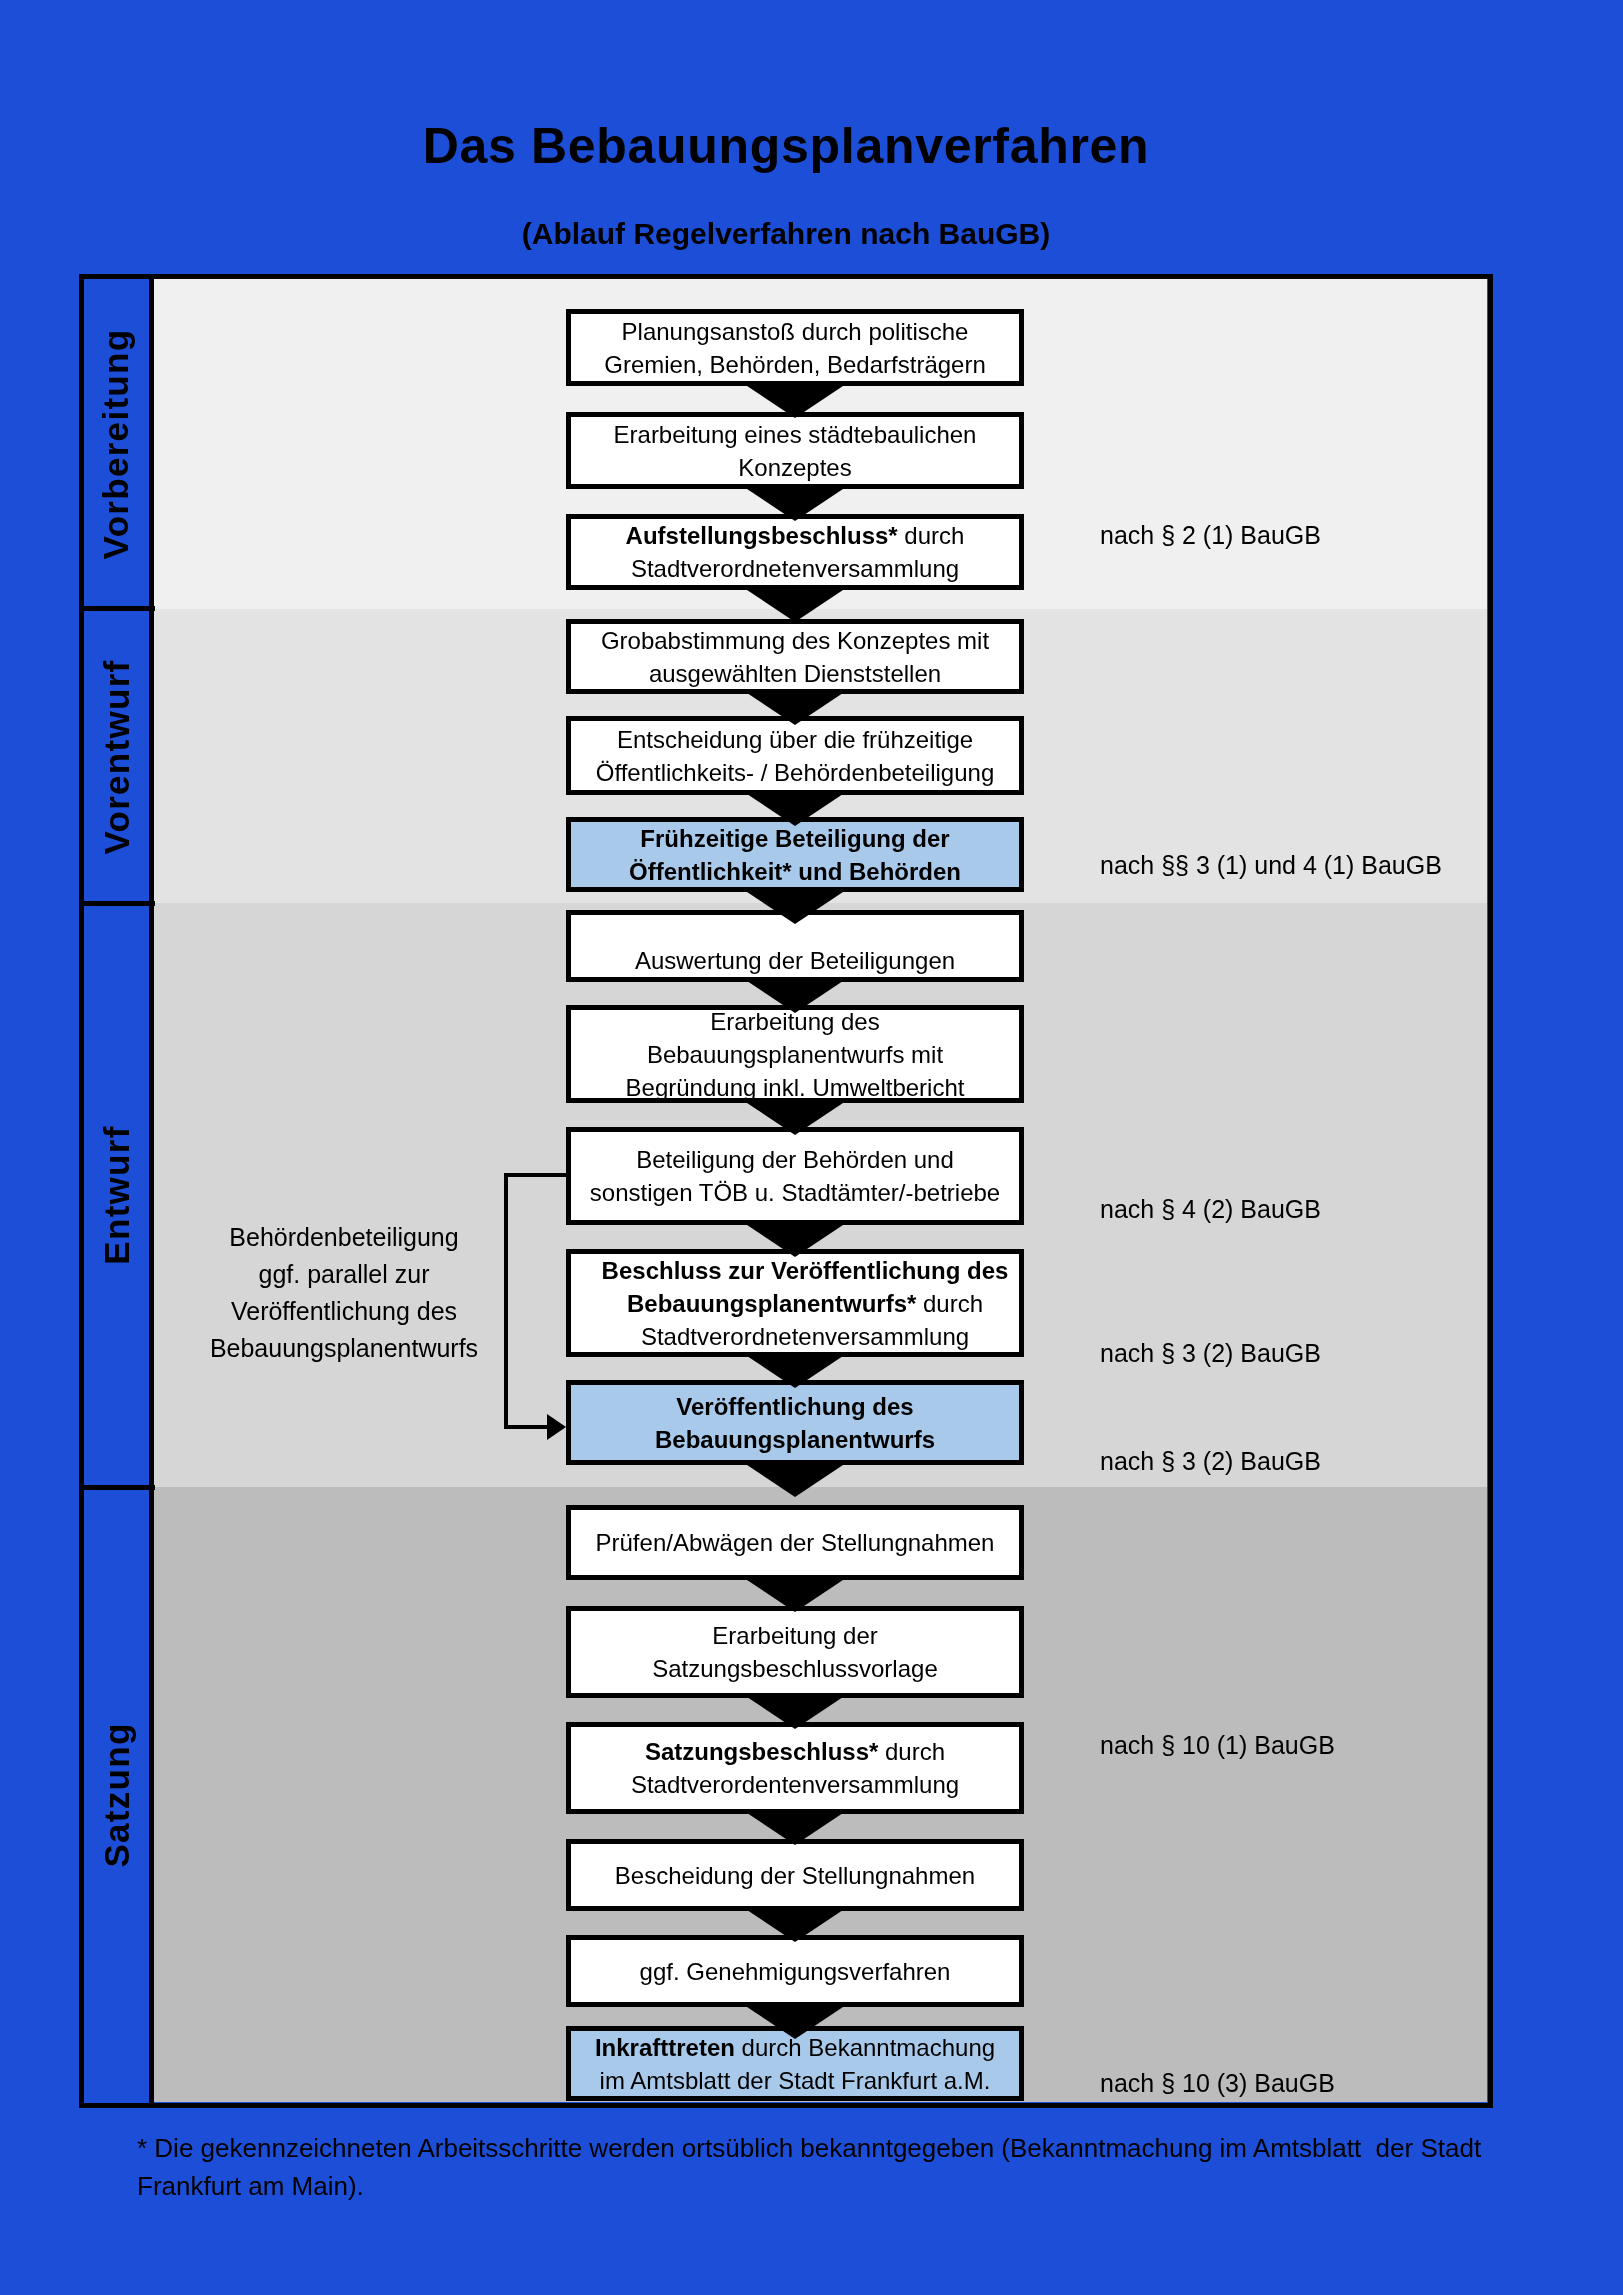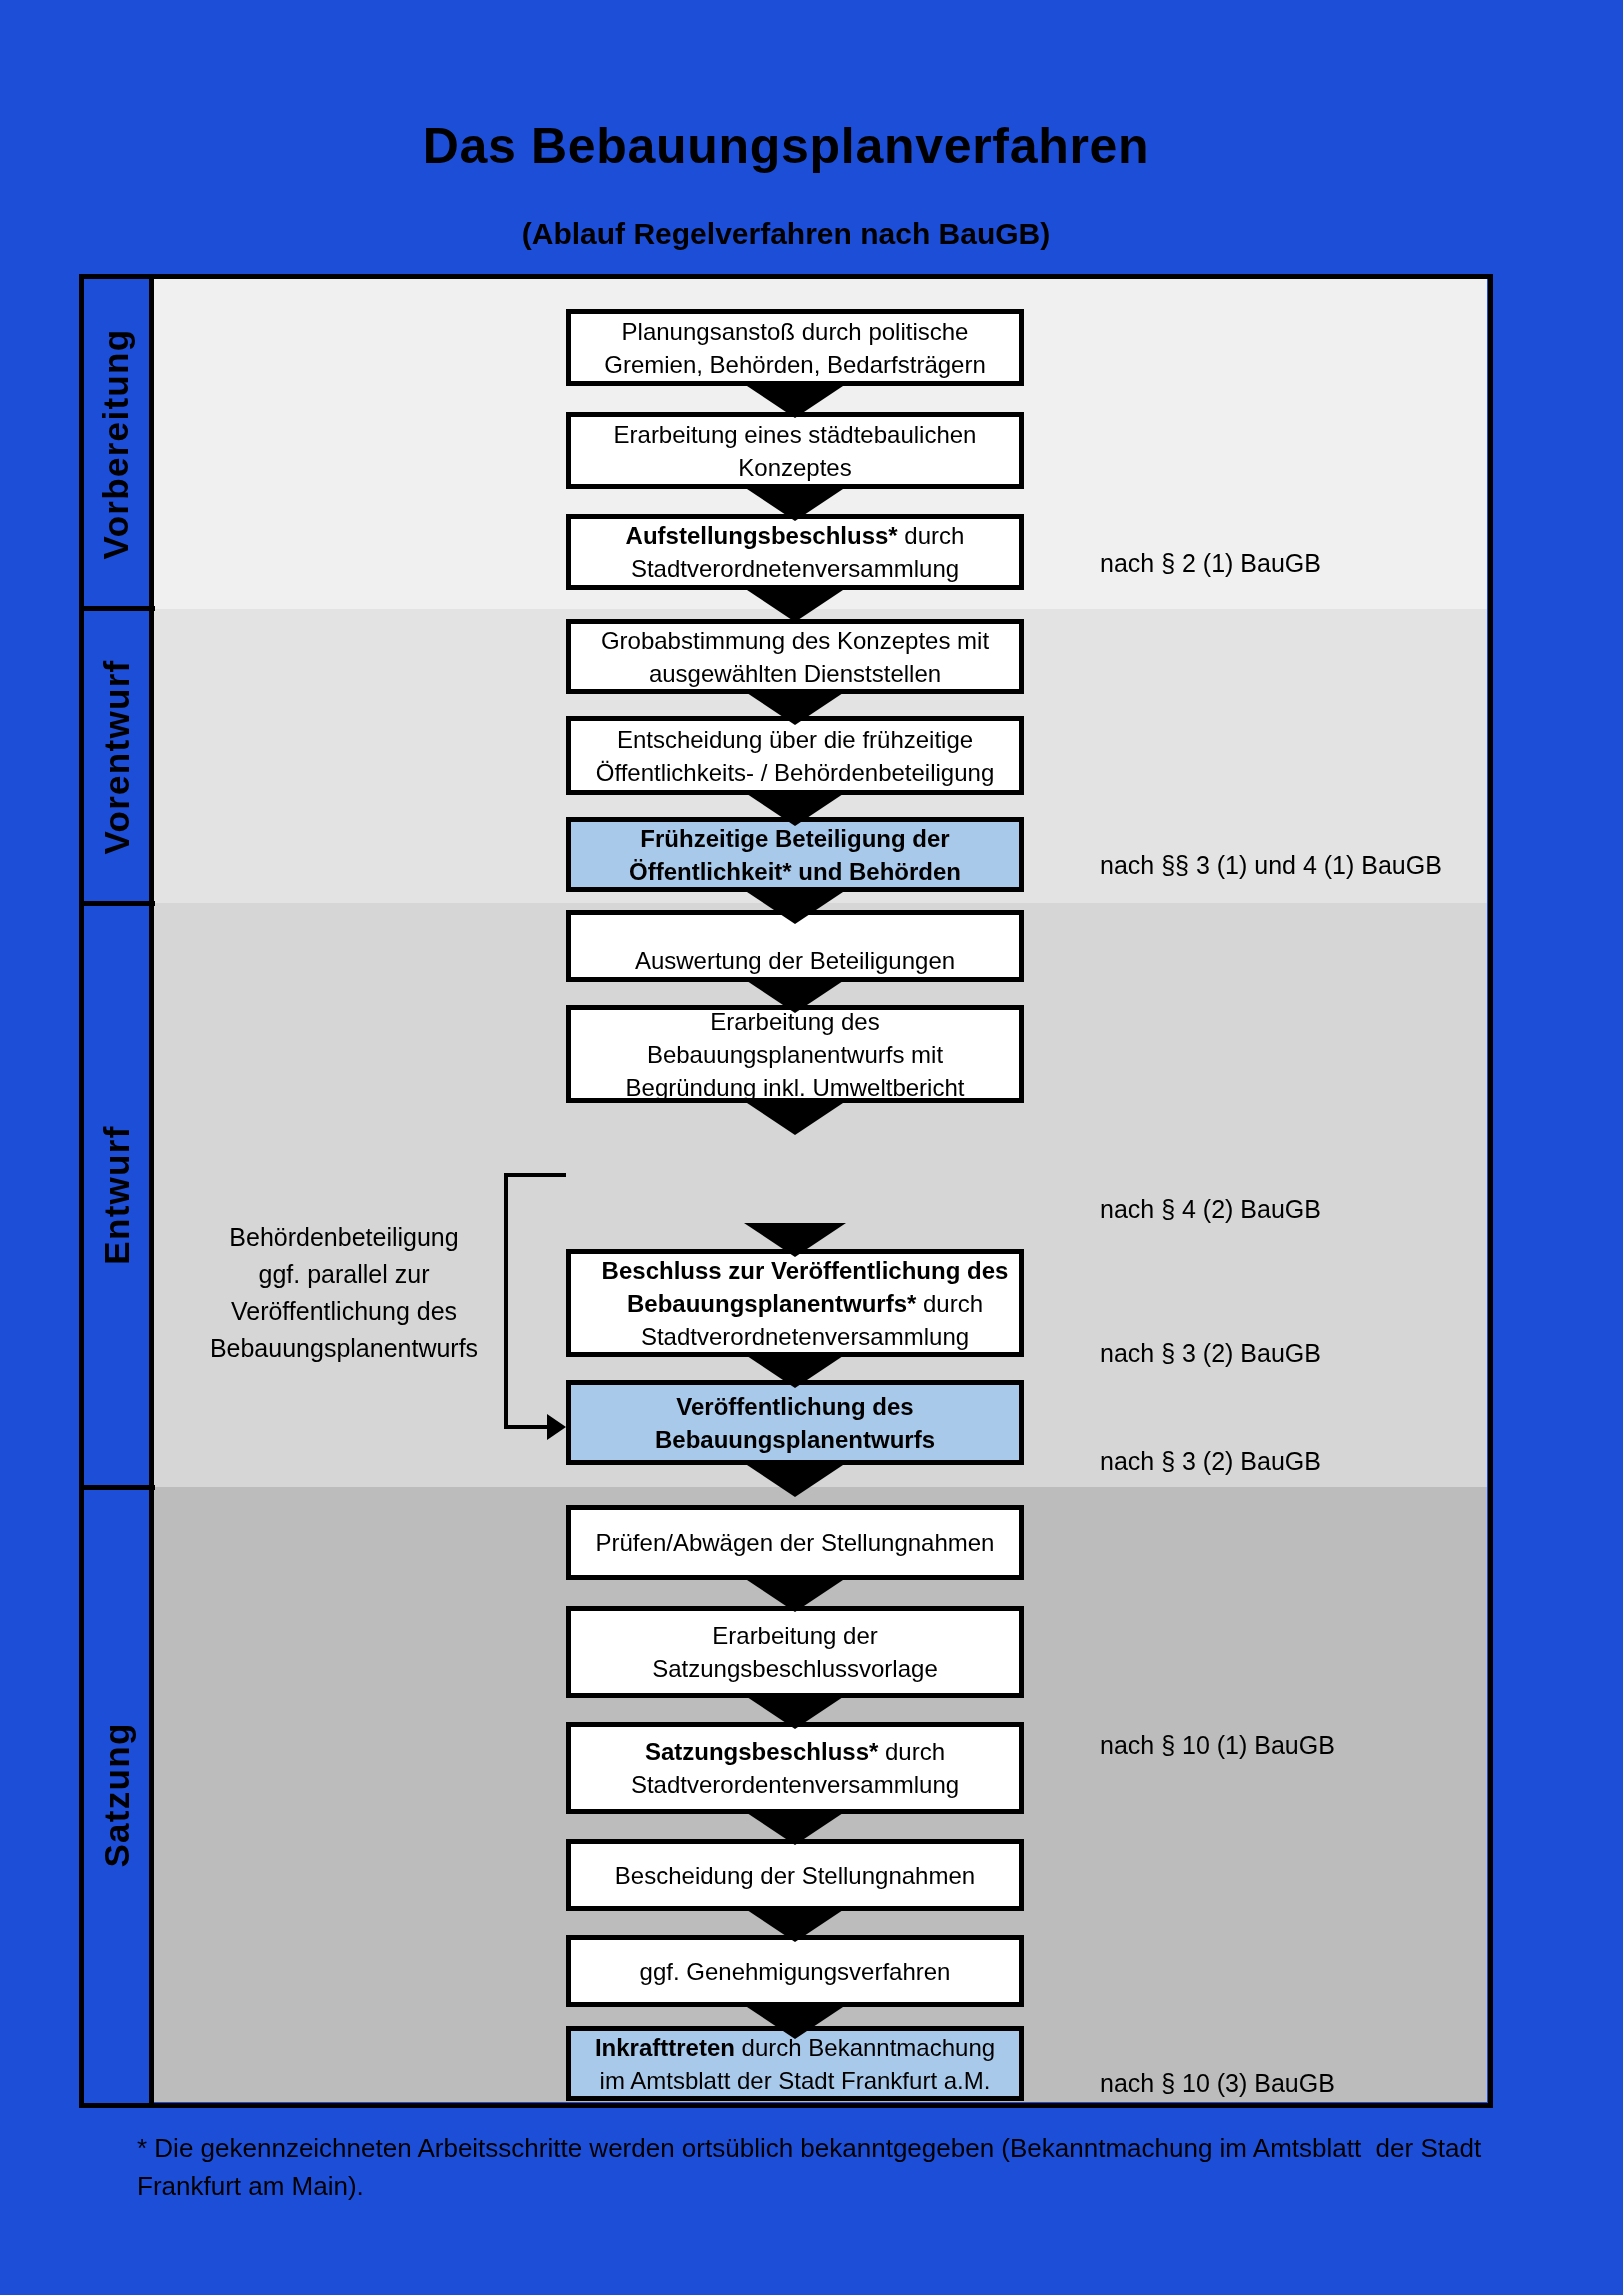--- a/index.html
+++ b/index.html
@@ -118,20 +118,24 @@
       <div><span class="seg-b">Öffentlichkeit* und Behörden</span></div>
     </div>
   <div class="abs pbox" style="top:910px;height:72px;justify-content:flex-end;">
       <div><span>Auswertung der Beteiligungen</span></div>
     </div>
   <div class="abs pbox" style="top:1005px;height:98px;">
       <div><span>Erarbeitung des</span></div>
       <div><span>Bebauungsplanentwurfs mit</span></div>
       <div><span>Begründung inkl. Umweltbericht</span></div>
     </div>
+  <div class="abs pbox" style="top:1127px;height:98px;">
+      <div><span>Beteiligung der Behörden und</span></div>
+      <div><span>sonstigen TÖB u. Stadtämter/-betriebe</span></div>
+    </div>
   <div class="abs pbox" style="top:1249px;height:108px;padding-left:20px;">
       <div><span class="seg-b">Beschluss zur Veröffentlichung des</span></div>
       <div><span class="seg-b">Bebauungsplanentwurfs*</span><span> durch</span></div>
       <div><span>Stadtverordnetenversammlung</span></div>
     </div>
   <div class="abs pbox hl" style="top:1380px;height:85px;">
       <div><span class="seg-b">Veröffentlichung des</span></div>
       <div><span class="seg-b">Bebauungsplanentwurfs</span></div>
     </div>
   <div class="abs pbox" style="top:1505px;height:75px;">
@@ -166,21 +170,21 @@
   <div class="abs arrow" style="top:1101px;"></div>
   <div class="abs arrow" style="top:1223px;"></div>
   <div class="abs arrow" style="top:1354px;"></div>
   <div class="abs arrow" style="top:1463px;"></div>
   <div class="abs arrow" style="top:1578px;"></div>
   <div class="abs arrow" style="top:1695px;"></div>
   <div class="abs arrow" style="top:1811px;"></div>
   <div class="abs arrow" style="top:1908px;"></div>
   <div class="abs arrow" style="top:2005px;"></div>
 
-  <div class="abs annotation" style="top:549px;">nach § 2 (1) BauGB</div>
+  <div class="abs annotation" style="top:521px;">nach § 2 (1) BauGB</div>
   <div class="abs annotation" style="top:851px;">nach §§ 3 (1) und 4 (1) BauGB</div>
   <div class="abs annotation" style="top:1195px;">nach § 4 (2) BauGB</div>
   <div class="abs annotation" style="top:1339px;">nach § 3 (2) BauGB</div>
   <div class="abs annotation" style="top:1447px;">nach § 3 (2) BauGB</div>
   <div class="abs annotation" style="top:1731px;">nach § 10 (1) BauGB</div>
   <div class="abs annotation" style="top:2032px;margin-top:37px;">nach § 10 (3) BauGB</div>
 
   <div class="abs side-note">Behördenbeteiligung<br>ggf. parallel zur<br>Veröffentlichung des<br>Bebauungsplanentwurfs</div>
   <div class="abs bracket-line" style="left:504px;top:1173px;width:62px;height:3.9px;"></div>
   <div class="abs bracket-line" style="left:504px;top:1173px;width:3.9px;height:254px;"></div>

